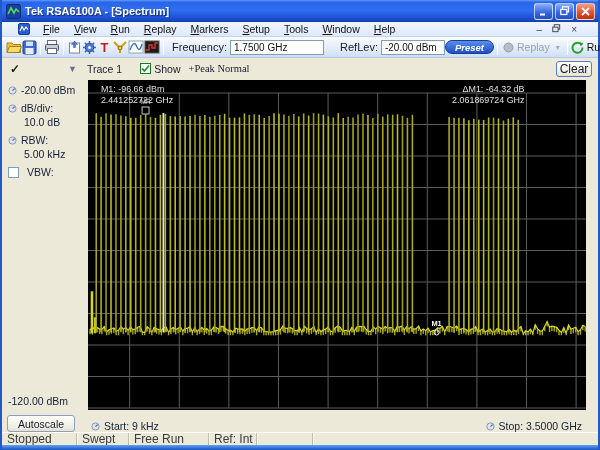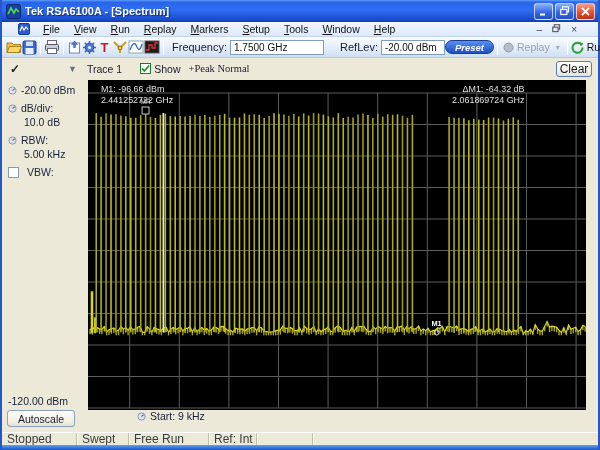--- a/index.html
+++ b/index.html
@@ -65,21 +65,21 @@
   .lp-row { display:flex; align-items:center; gap:4px; }
   .lp-row.indent { padding-left:16px; }
   .mt3{margin-top:3px;} .mt6{margin-top:6px;} .mt2{margin-top:2px;}
   .knob { width:9px; height:9px; flex:0 0 9px; }
   .lp-bottom { margin-top:auto; margin-bottom:1px; }
   .plotarea { flex:1; padding:1px 12px 0 0; min-width:0; }
   .plotarea svg { display:block; width:100%; height:330px; background:#000; }
   svg text { font-family:"Liberation Sans", sans-serif; }
 
   
-  .bottombar { height:22px; flex:0 0 22px; display:flex; align-items:flex-start; font-size:10.5px; color:#16203a;gap:46px; }
+  .bottombar { height:22px; flex:0 0 22px; display:flex; align-items:flex-end; font-size:10.5px; color:#16203a; }
   .autoscale-btn { width:68px; height:17px; margin-left:5px; font-size:10.5px; }
   .bb-start { display:flex; align-items:center; gap:4px; margin-left:16px; }
   .bb-stop  { display:flex; align-items:center; gap:4px; margin-left:auto; margin-right:16px; }
 
   
   .statusbar { height:13px; flex:0 0 13px; display:flex; align-items:stretch; background:#ece9d8;
     border-top:1px solid #fff; font-size:12px; color:#3c3c3c; }
   .sb-seg { padding:0 5px; display:flex; align-items:center; white-space:nowrap; overflow:hidden;
     border-right:1px solid #c0bcaa; box-shadow:1px 0 0 #fdfcf7; }
   .sb-0{flex:0 0 75px;} .sb-1{flex:0 0 226px;} .sb-2{flex:0 0 52px;} .sb-3{flex:0 0 80px;}
@@ -612,20 +612,27 @@
 
   <div class="bottombar">
     <button class="xp-btn autoscale-btn">Autoscale</button>
     <span class="bb-start">
       <svg class="knob" width="9" height="9" viewBox="0 0 9 9">
           <circle cx="4.5" cy="4.5" r="3.6" fill="#dce4f0" stroke="#8898b8"></circle>
           <line x1="4.5" y1="4.5" x2="6.8" y2="2.6" stroke="#5a6a88" stroke-width="1.1"></line>
         </svg>
       <span>Start: 9 kHz</span>
     </span>
+    <span class="bb-stop">
+      <svg class="knob" width="9" height="9" viewBox="0 0 9 9">
+          <circle cx="4.5" cy="4.5" r="3.6" fill="#dce4f0" stroke="#8898b8"></circle>
+          <line x1="4.5" y1="4.5" x2="6.8" y2="2.6" stroke="#5a6a88" stroke-width="1.1"></line>
+        </svg>
+      <span>Stop: 3.5000 GHz</span>
+    </span>
   </div>
 
   <div class="statusbar">
     <span class="sb-seg sb-0">Stopped</span>
     <span class="sb-seg sb-2">Swept</span>
     <span class="sb-seg sb-3">Free Run</span>
     <span class="sb-seg sb-4">Ref: Int</span>
     <span class="sb-seg sb-6"></span>
 
   </div>

